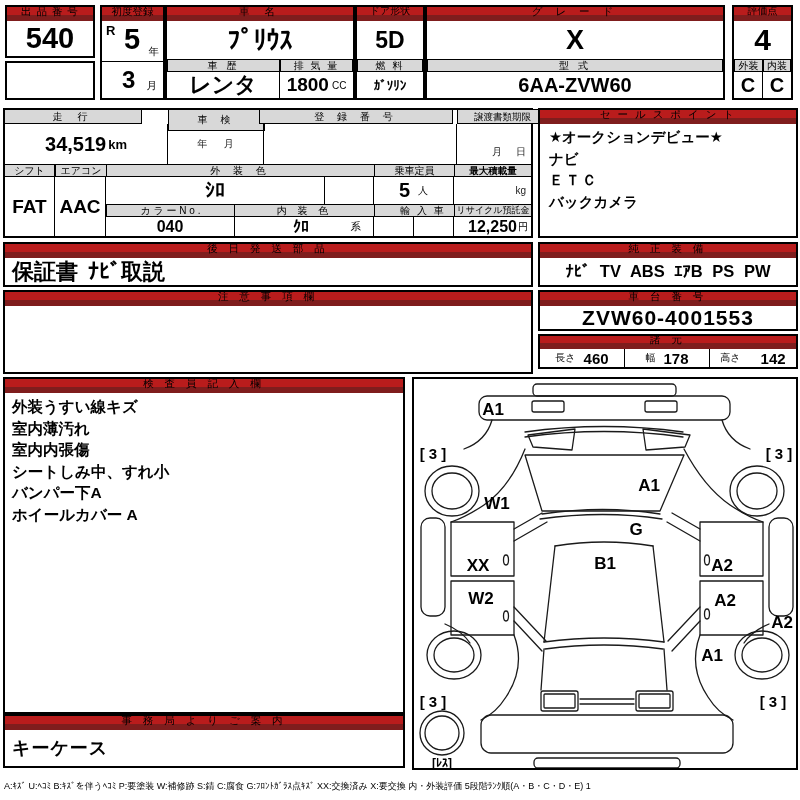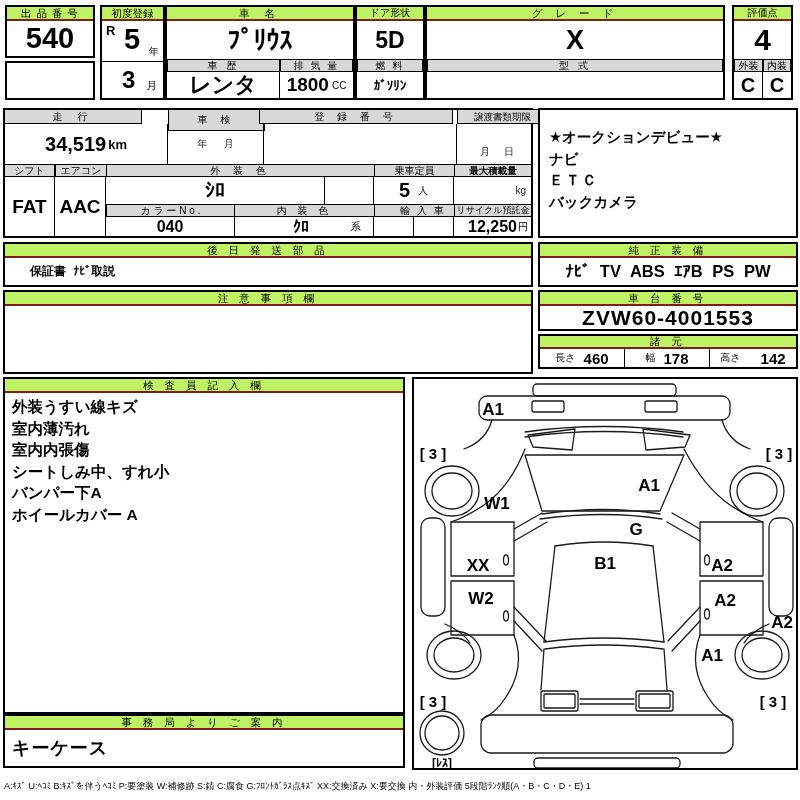--- a/index.html
+++ b/index.html
@@ -1,19 +1,19 @@
 <!DOCTYPE html>
 <html><head>
 <meta charset="utf-8">
 <style>
   *{box-sizing:border-box;margin:0;padding:0}
   html,body{width:800px;height:800px;background:#fff;color:#000;
     font-family:"Liberation Sans","DejaVu Sans",sans-serif;overflow:hidden;position:relative}
   .b{position:absolute;border:2px solid #000;background:#fff}
-  .hd{background:#bef264;border-bottom:2px solid #7f1d1d;display:flex;align-items:center;justify-content:center;
+  .hd{background:#b91c1c;border-bottom:6px solid #7f1d1d;display:flex;align-items:center;justify-content:center;
       font-size:10.5px;height:14px;line-height:1;white-space:nowrap}
   .gh{position:absolute;background:#d8d8d8;border:1px solid #000;display:flex;align-items:center;justify-content:center;
       font-size:10px;line-height:1;white-space:nowrap}
   .cell{position:absolute;display:flex;align-items:center;justify-content:center}
   .bold{font-weight:bold}
   .unit{font-size:10px;font-weight:normal;margin-left:3px}
   .pre{white-space:pre}
   .lines div{font-size:15.5px;font-weight:bold;line-height:21.5px;padding-left:7px;white-space:nowrap}
   svg text{font-family:"Liberation Sans","DejaVu Sans",sans-serif;font-weight:bold;fill:#000}
   text.mark{font-size:17px}
@@ -58,20 +58,21 @@
   <div class="hd" style="font-size:10px">ドア形状</div>
   <div class="cell bold" style="left:0;top:14px;right:0;height:38px;font-size:23px">5D</div>
   <div class="gh" style="left:0;top:52px;right:0;height:13px;letter-spacing:2px">燃 料</div>
   <div class="cell bold" style="left:0;top:65px;right:0;bottom:0;font-size:13px">ｶﾞｿﾘﾝ</div>
 </div>
 
 <div class="b" style="left:425px;top:5px;width:300px;height:95px">
   <div class="hd" style="letter-spacing:5px">グ レ ー ド</div>
   <div class="cell bold" style="left:0;top:14px;right:0;height:38px;font-size:27px">X</div>
   <div class="gh" style="left:0;top:52px;right:0;height:13px;letter-spacing:3px">型 式</div>
+  <div class="cell bold" style="left:0;top:65px;right:0;bottom:0;font-size:20px">6AA-ZVW60</div>
 </div>
 
 <div class="b" style="left:732px;top:5px;width:61px;height:95px">
   <div class="hd" style="font-size:10px">評価点</div>
   <div class="cell bold" style="left:0;top:14px;right:0;height:38px;font-size:30px">4</div>
   <div class="gh" style="left:0;top:52px;width:29px;height:13px">外装</div>
   <div class="gh" style="left:29px;top:52px;right:0;height:13px">内装</div>
   <div class="cell bold" style="left:0;top:65px;width:29px;bottom:0;border-right:1px solid #000;font-size:20px">C</div>
   <div class="cell bold" style="left:29px;top:65px;right:0;bottom:0;font-size:20px">C</div>
 </div>
@@ -82,21 +83,21 @@
   <div class="gh" style="left:163px;top:-1px;width:97px;height:22px;letter-spacing:5px">車 検</div>
   <div class="gh" style="left:254px;top:-1px;width:194px;height:15px;letter-spacing:5px">登 録 番 号</div>
   <div class="gh" style="left:452px;top:-1px;width:91px;height:15px;font-size:9.5px">譲渡書類期限</div>
 
   <div class="cell" style="left:0;top:14px;width:163px;height:40px;border-right:1px solid #000">
     <span class="bold" style="font-size:20px">34,519</span>
     <span class="bold" style="font-size:13px;margin-left:2px">km</span>
   </div>
   <div class="cell pre" style="left:163px;top:14px;width:96px;height:40px;border-right:1px solid #000;font-size:10px;color:#222">年      月</div>
   <div class="cell" style="left:259px;top:14px;width:193px;height:40px;border-right:1px solid #000"></div>
-  <div class="cell pre" style="left:452px;top:14px;width:74px;height:40px;align-items:flex-end;justify-content:flex-end;padding:0 17px 5px 0;font-size:10px;color:#222">月     日</div>
+  <div class="cell pre" style="left:452px;top:14px;width:74px;height:40px;align-items:flex-end;justify-content:flex-end;padding:0 5px 5px 0;font-size:10px;color:#222">月     日</div>
 
   <div class="gh" style="left:-1px;top:54px;width:51px;height:13px">シフト</div>
   <div class="gh" style="left:50px;top:54px;width:52px;height:13px">エアコン</div>
   <div class="gh" style="left:101px;top:54px;width:269px;height:13px;letter-spacing:5px">外 装 色</div>
   <div class="gh" style="left:369px;top:54px;width:81px;height:13px">乗車定員</div>
   <div class="gh" style="left:449px;top:54px;width:78px;height:13px;font-size:9.5px;font-weight:bold">最大積載量</div>
 
   <div class="cell bold" style="left:0;top:67px;width:50px;bottom:0;border-right:1px solid #000;font-size:19px">FAT</div>
   <div class="cell bold" style="left:50px;top:67px;width:51px;bottom:0;border-right:1px solid #000;font-size:19px">AAC</div>
 
@@ -120,31 +121,32 @@
   </div>
   <div class="cell" style="left:369px;top:107px;width:40px;bottom:0;border-right:1px solid #000"></div>
   <div class="cell" style="left:409px;top:107px;width:40px;bottom:0;border-right:1px solid #000"></div>
   <div class="cell" style="left:449px;top:107px;width:77px;bottom:0;justify-content:flex-end;padding-right:3px">
     <span class="bold" style="font-size:16px">12,250</span>
     <span style="font-size:10px;margin-left:1px">円</span>
   </div>
 </div>
 
 <div class="b" style="left:538px;top:108px;width:260px;height:130px">
+  <div class="hd" style="letter-spacing:2px">セ ー ル ス ポ イ ン ト</div>
   <div class="lines" style="position:absolute;left:2px;top:17px;right:2px">
     <div style="font-size:14.5px">★オークションデビュー★</div>
     <div style="font-size:14.5px">ナビ</div>
     <div style="font-size:14.5px;letter-spacing:2px">ＥＴＣ</div>
     <div style="font-size:14.5px">バックカメラ</div>
   </div>
 </div>
 
 <div class="b" style="left:3px;top:242px;width:530px;height:45px">
   <div class="hd" style="letter-spacing:4px">後 日 発 送 部 品</div>
-  <div class="cell bold" style="left:0;top:14px;right:0;bottom:0;justify-content:flex-start;padding-left:25px;font-size:12px;word-spacing:4px">保証書 ﾅﾋﾞ取説</div>
+  <div class="cell bold" style="left:0;top:14px;right:0;bottom:0;justify-content:flex-start;padding-left:7px;font-size:22px;word-spacing:4px">保証書 ﾅﾋﾞ取説</div>
 </div>
 
 <div class="b" style="left:538px;top:242px;width:260px;height:45px">
   <div class="hd" style="letter-spacing:4px">純 正 装 備</div>
   <div class="cell bold" style="left:0;top:14px;right:0;bottom:0;font-size:16.5px;word-spacing:5px">ﾅﾋﾞ TV ABS ｴｱB PS PW</div>
 </div>
 
 <div class="b" style="left:3px;top:290px;width:530px;height:84px">
   <div class="hd" style="letter-spacing:4px">注 意 事 項 欄</div>
   <div class="cell" style="left:0;top:14px;right:0;bottom:0"></div>

